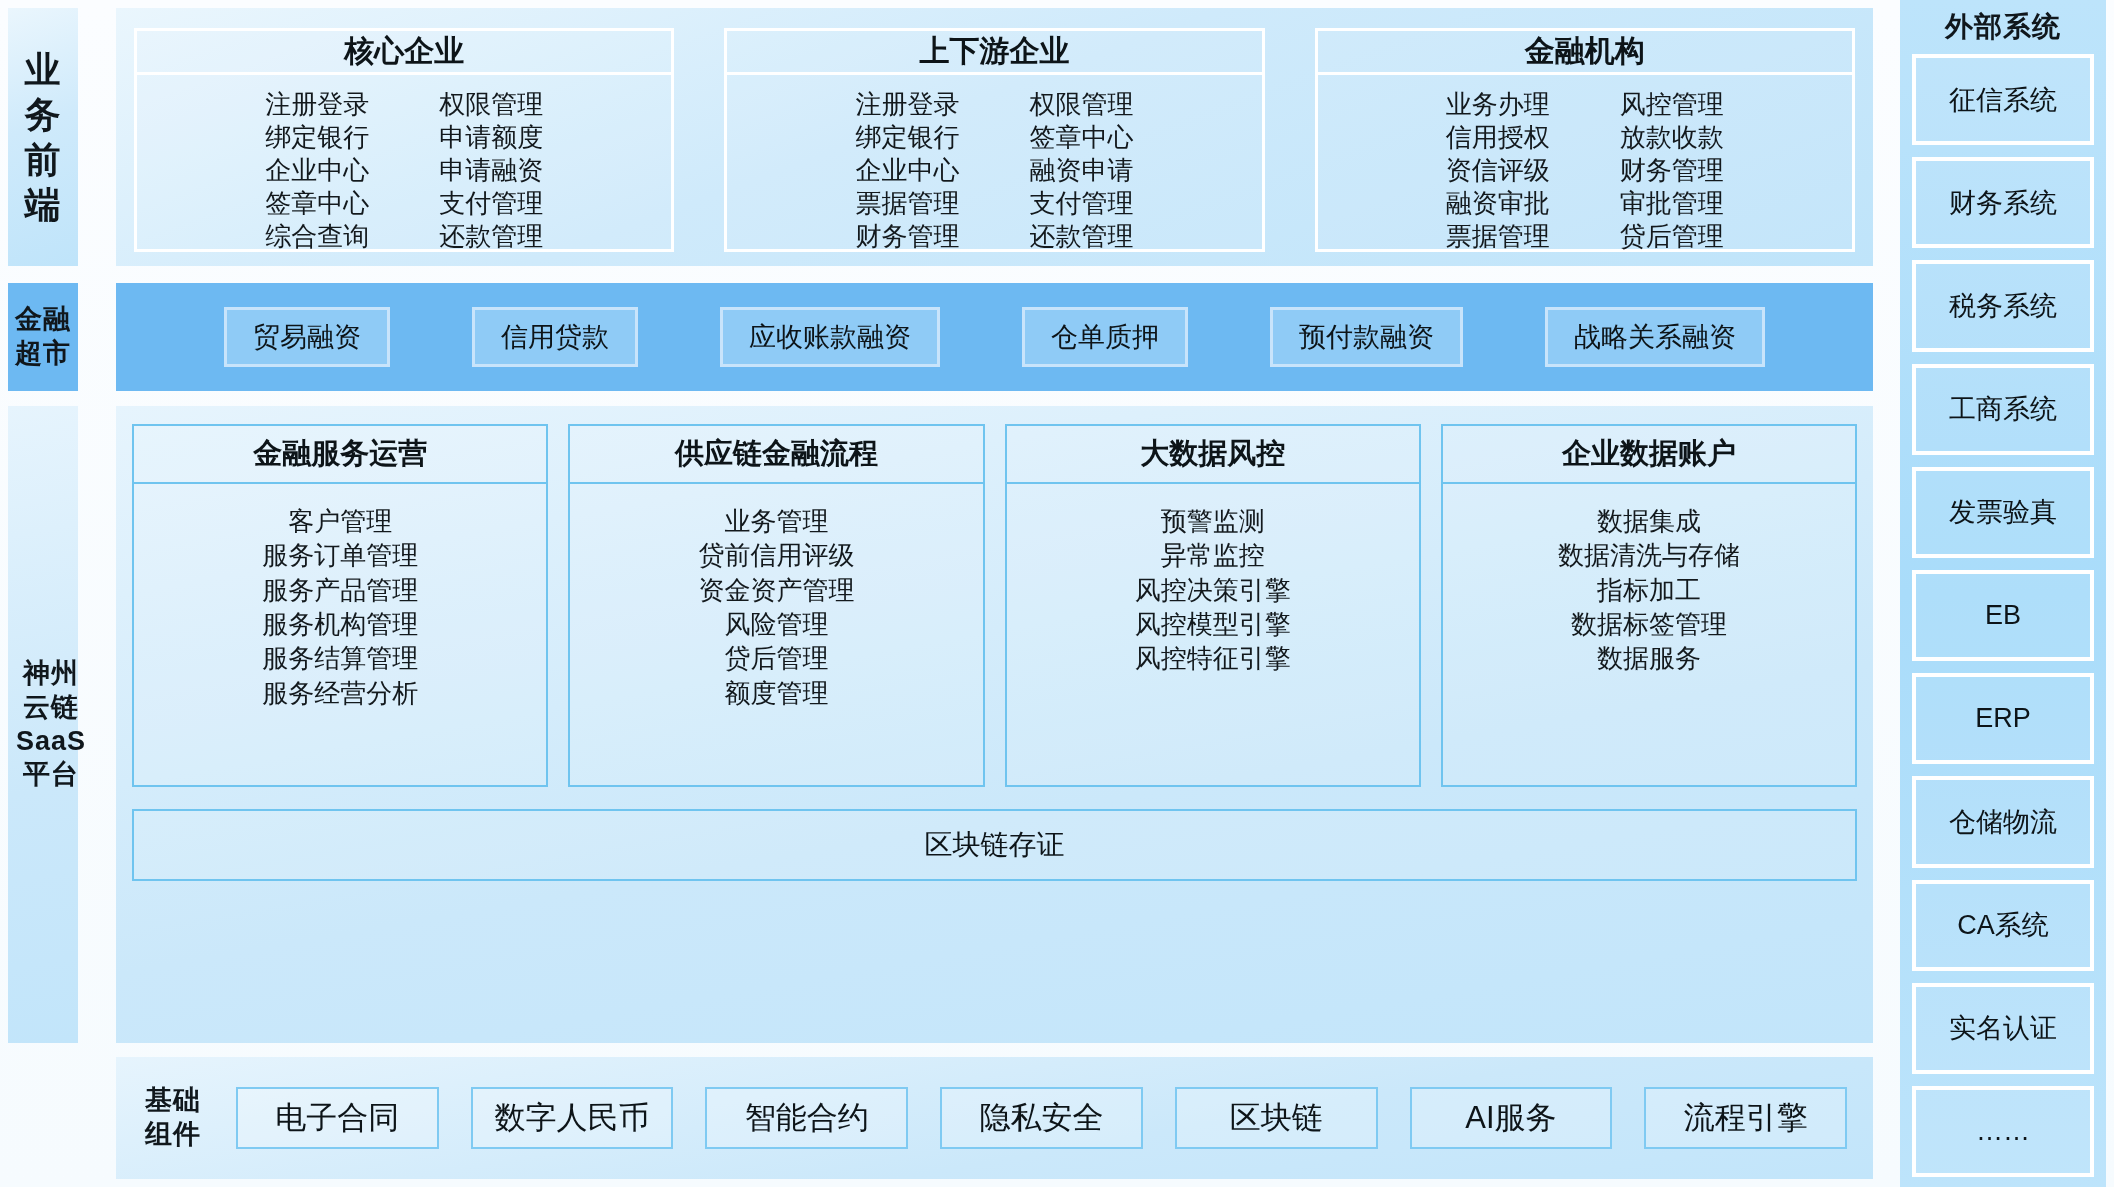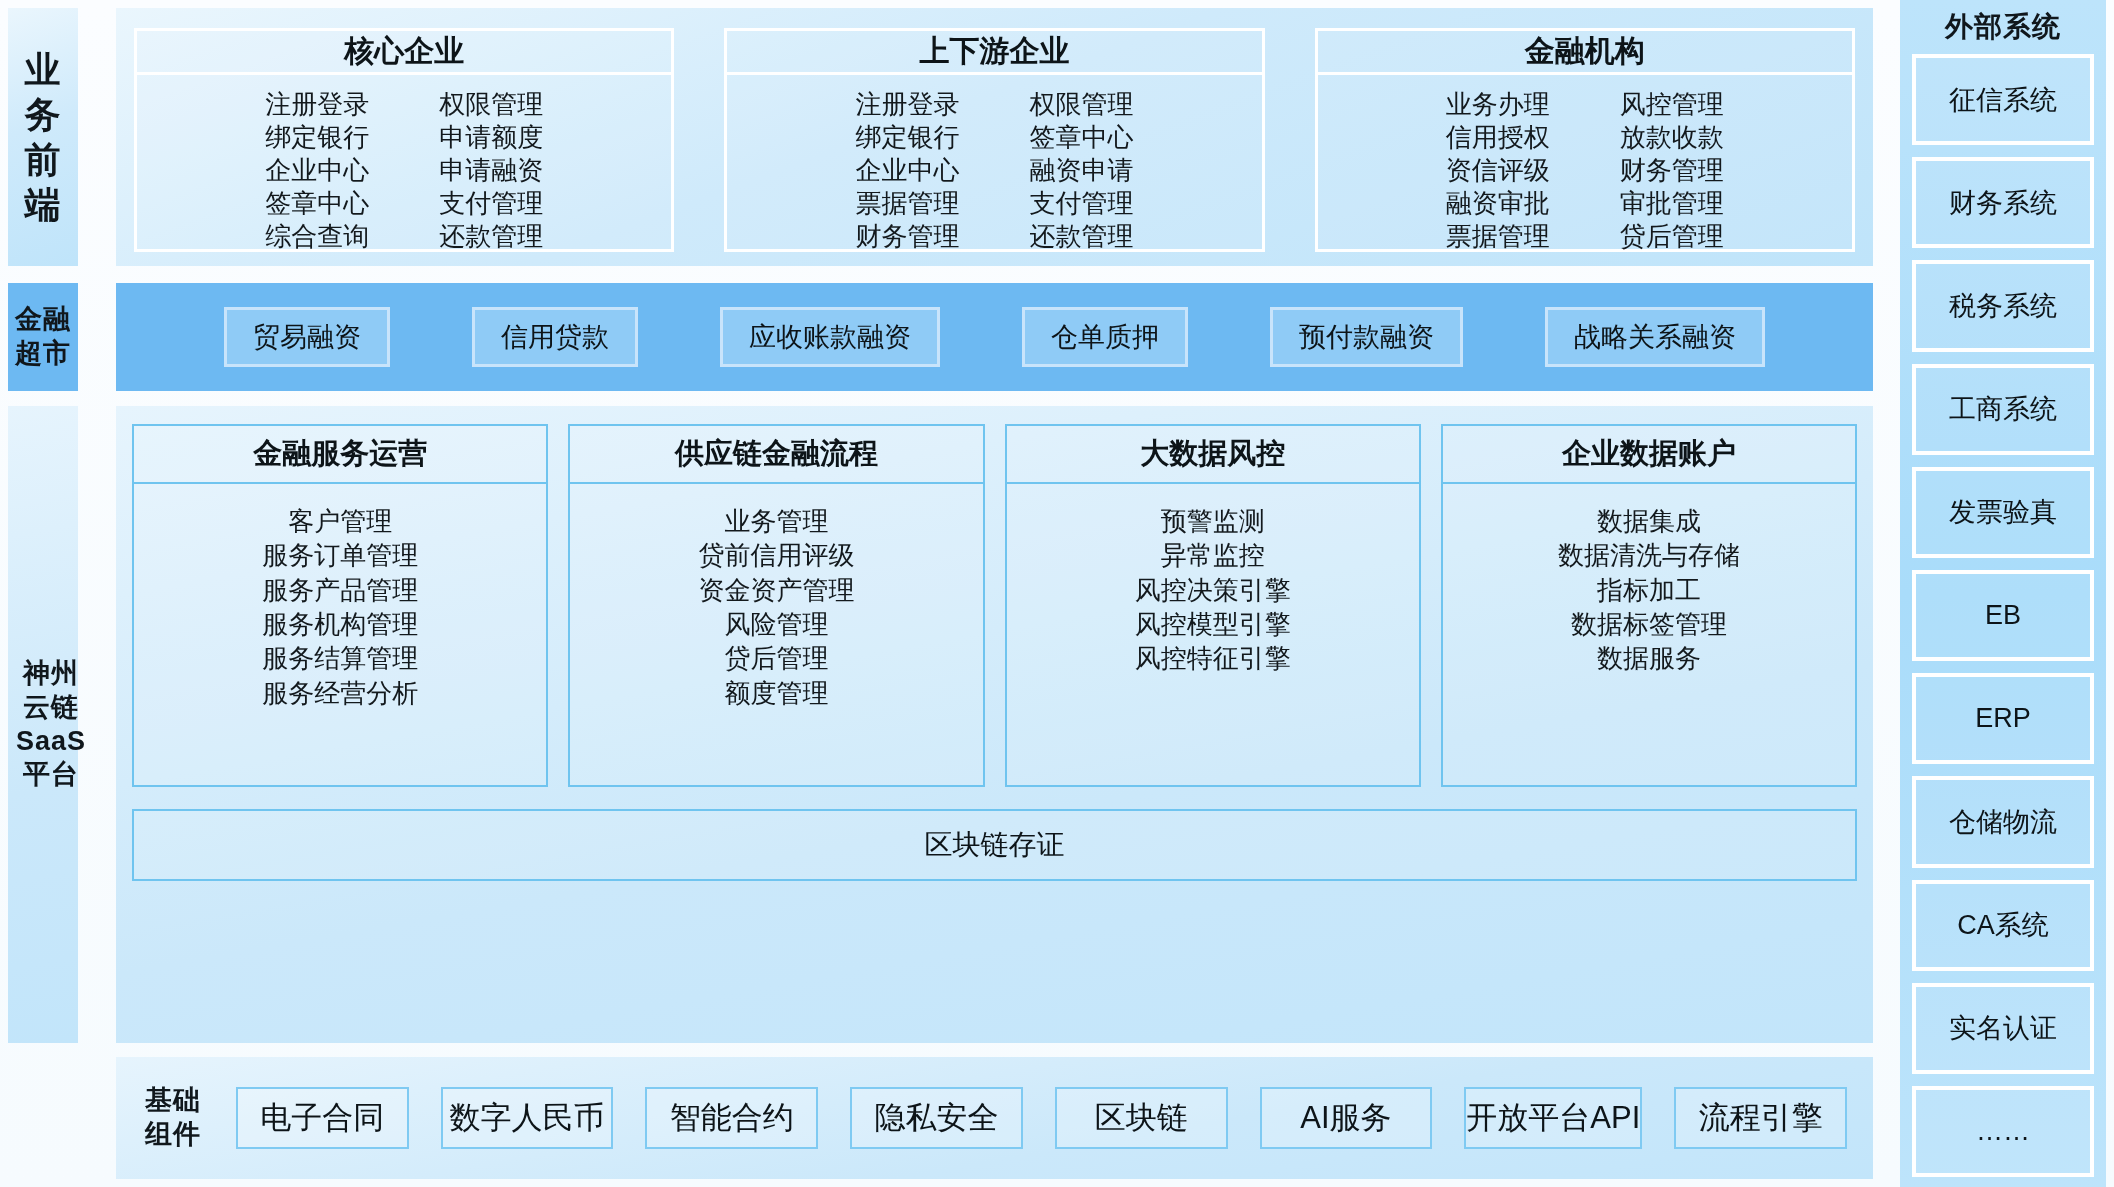--- a/index.html
+++ b/index.html
@@ -328,21 +328,20 @@
 
   <div class="lightpanel2" id="row4-body">
     <div id="row4-label" style="white-space:pre-line">基础
 组件</div>
     <div class="bc-chip">电子合同</div>
     <div class="bc-chip">数字人民币</div>
     <div class="bc-chip">智能合约</div>
     <div class="bc-chip">隐私安全</div>
     <div class="bc-chip">区块链</div>
     <div class="bc-chip">AI服务</div>
-    <div class="bc-chip">开放平台API</div>
     <div class="bc-chip">流程引擎</div>
   </div>
 
   <div id="sidebar">
     <div id="sidebar-title">外部系统</div>
     <div class="ext-chip">征信系统</div>
     <div class="ext-chip">财务系统</div>
     <div class="ext-chip">税务系统</div>
     <div class="ext-chip">工商系统</div>
     <div class="ext-chip">发票验真</div>

